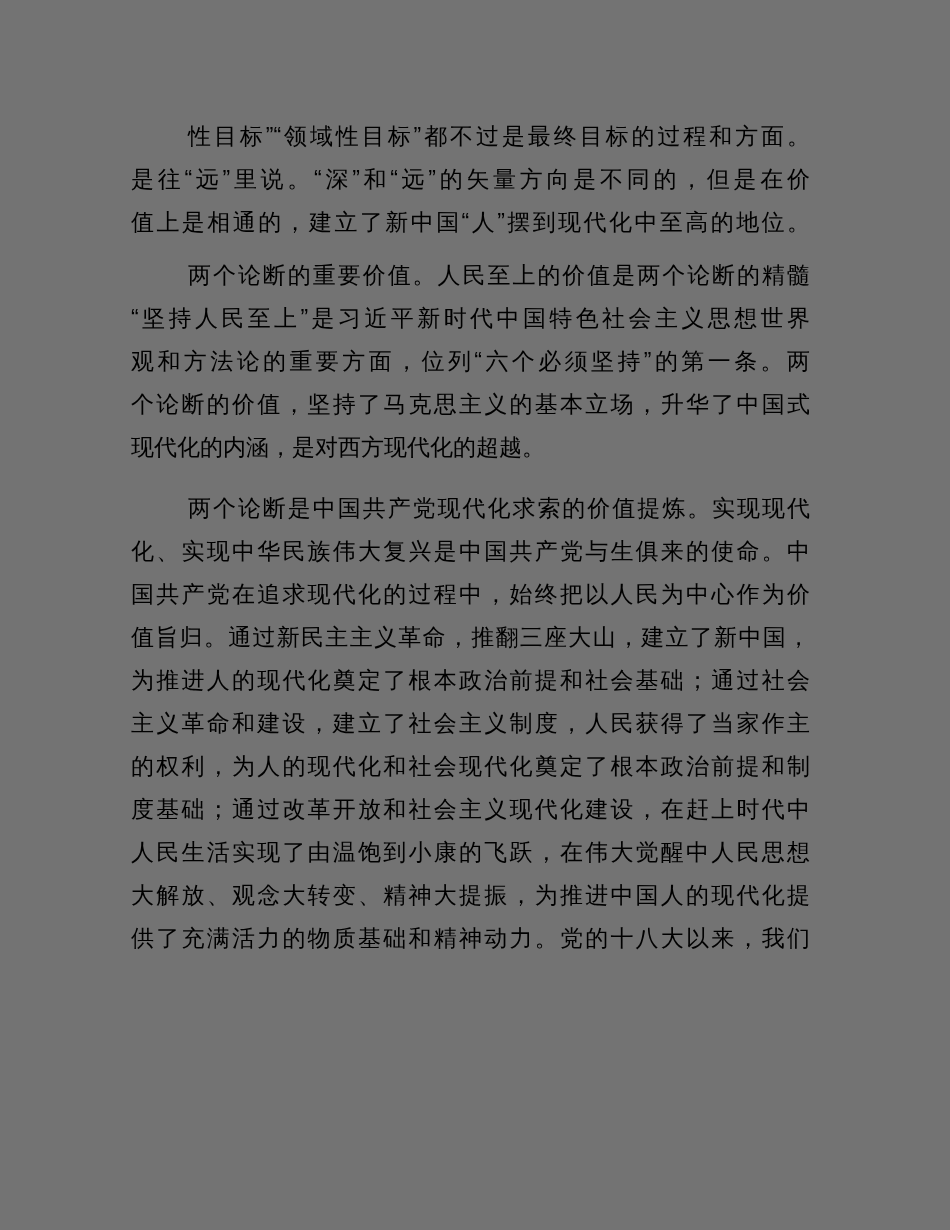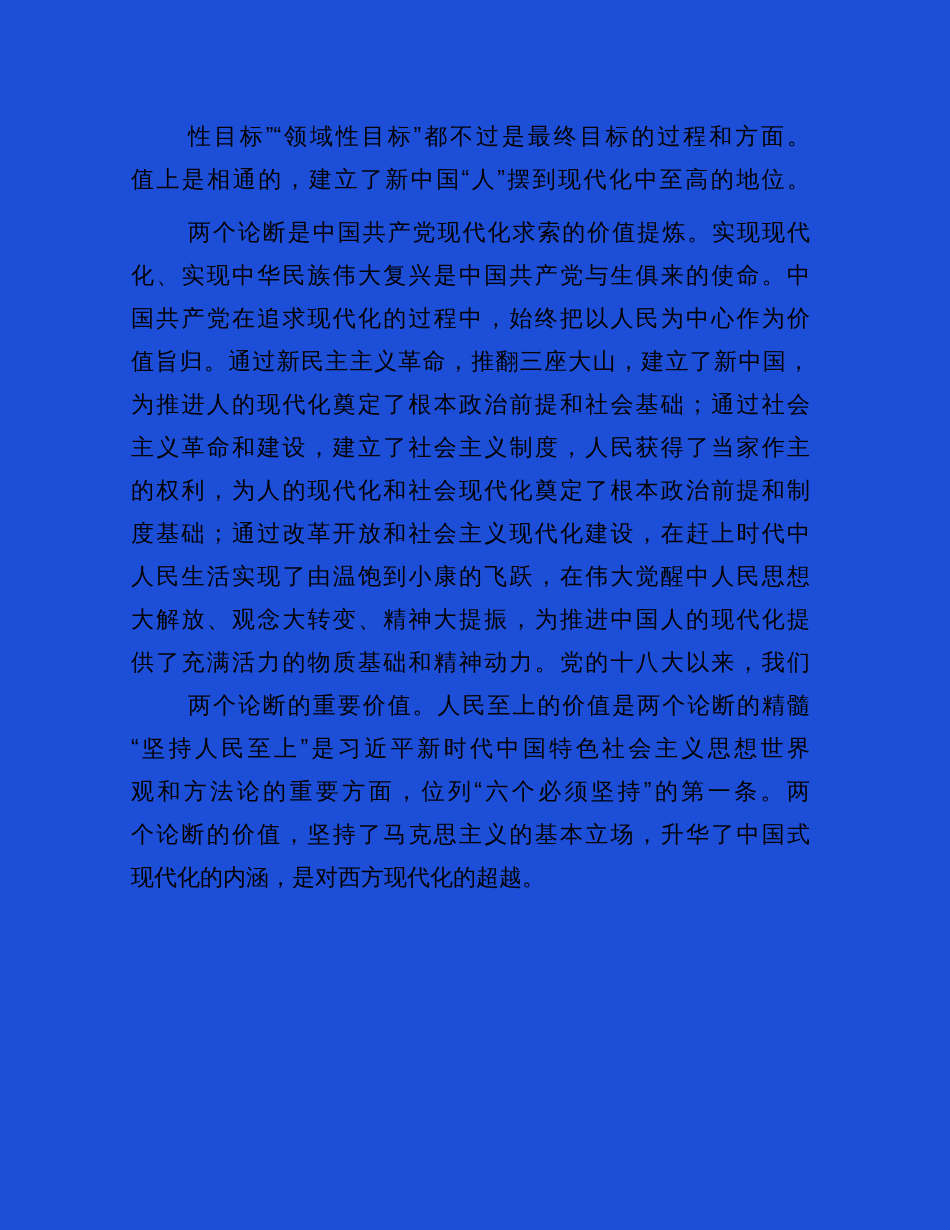--- a/index.html
+++ b/index.html
@@ -10,21 +10,21 @@
     width: 950px;
     height: 1230px;
     background: #ffffff;
     overflow: hidden;
   }
   .doc-page {
     box-sizing: border-box;
     width: 950px;
     height: 1230px;
     padding: 115px 140px 0 131px;
-    background: #1d4ed8;
+    background: #737373;
   }
   .para {
     margin: 0;
   }
   .para-1 { margin-bottom: 10px; }
   .para-2 { margin-bottom: 18px; }
   .line {
     font-family: "Liberation Sans", "DejaVu Sans", sans-serif;
     font-size: 23px;
     line-height: 43px;
@@ -43,38 +43,39 @@
     text-align-last: left;
   }
 </style>
 </head>
 <body>
 
 <div class="doc-page">
 
   <div class="para para-1">
     <div class="line indent">性目标”“领域性目标”都不过是最终目标的过程和方面。</div>
+    <div class="line">是往“远”里说。“深”和“远”的矢量方向是不同的，但是在价</div>
     <div class="line">值上是相通的，建立了新中国“人”摆到现代化中至高的地位。</div>
+  </div>
+
+  <div class="para para-2">
+    <div class="line indent">两个论断的重要价值。人民至上的价值是两个论断的精髓</div>
+    <div class="line">“坚持人民至上”是习近平新时代中国特色社会主义思想世界</div>
+    <div class="line">观和方法论的重要方面，位列“六个必须坚持”的第一条。两</div>
+    <div class="line">个论断的价值，坚持了马克思主义的基本立场，升华了中国式</div>
+    <div class="line short">现代化的内涵，是对西方现代化的超越。</div>
   </div>
 
   <div class="para para-3">
     <div class="line indent">两个论断是中国共产党现代化求索的价值提炼。实现现代</div>
     <div class="line">化、实现中华民族伟大复兴是中国共产党与生俱来的使命。中</div>
     <div class="line">国共产党在追求现代化的过程中，始终把以人民为中心作为价</div>
     <div class="line">值旨归。通过新民主主义革命，推翻三座大山，建立了新中国，</div>
     <div class="line">为推进人的现代化奠定了根本政治前提和社会基础；通过社会</div>
     <div class="line">主义革命和建设，建立了社会主义制度，人民获得了当家作主</div>
     <div class="line">的权利，为人的现代化和社会现代化奠定了根本政治前提和制</div>
     <div class="line">度基础；通过改革开放和社会主义现代化建设，在赶上时代中</div>
     <div class="line">人民生活实现了由温饱到小康的飞跃，在伟大觉醒中人民思想</div>
     <div class="line">大解放、观念大转变、精神大提振，为推进中国人的现代化提</div>
     <div class="line">供了充满活力的物质基础和精神动力。党的十八大以来，我们</div>
   </div>
 
-  <div class="para para-2">
-    <div class="line indent">两个论断的重要价值。人民至上的价值是两个论断的精髓</div>
-    <div class="line">“坚持人民至上”是习近平新时代中国特色社会主义思想世界</div>
-    <div class="line">观和方法论的重要方面，位列“六个必须坚持”的第一条。两</div>
-    <div class="line">个论断的价值，坚持了马克思主义的基本立场，升华了中国式</div>
-    <div class="line short">现代化的内涵，是对西方现代化的超越。</div>
-  </div>
-
 </div>
 
 </body></html>

